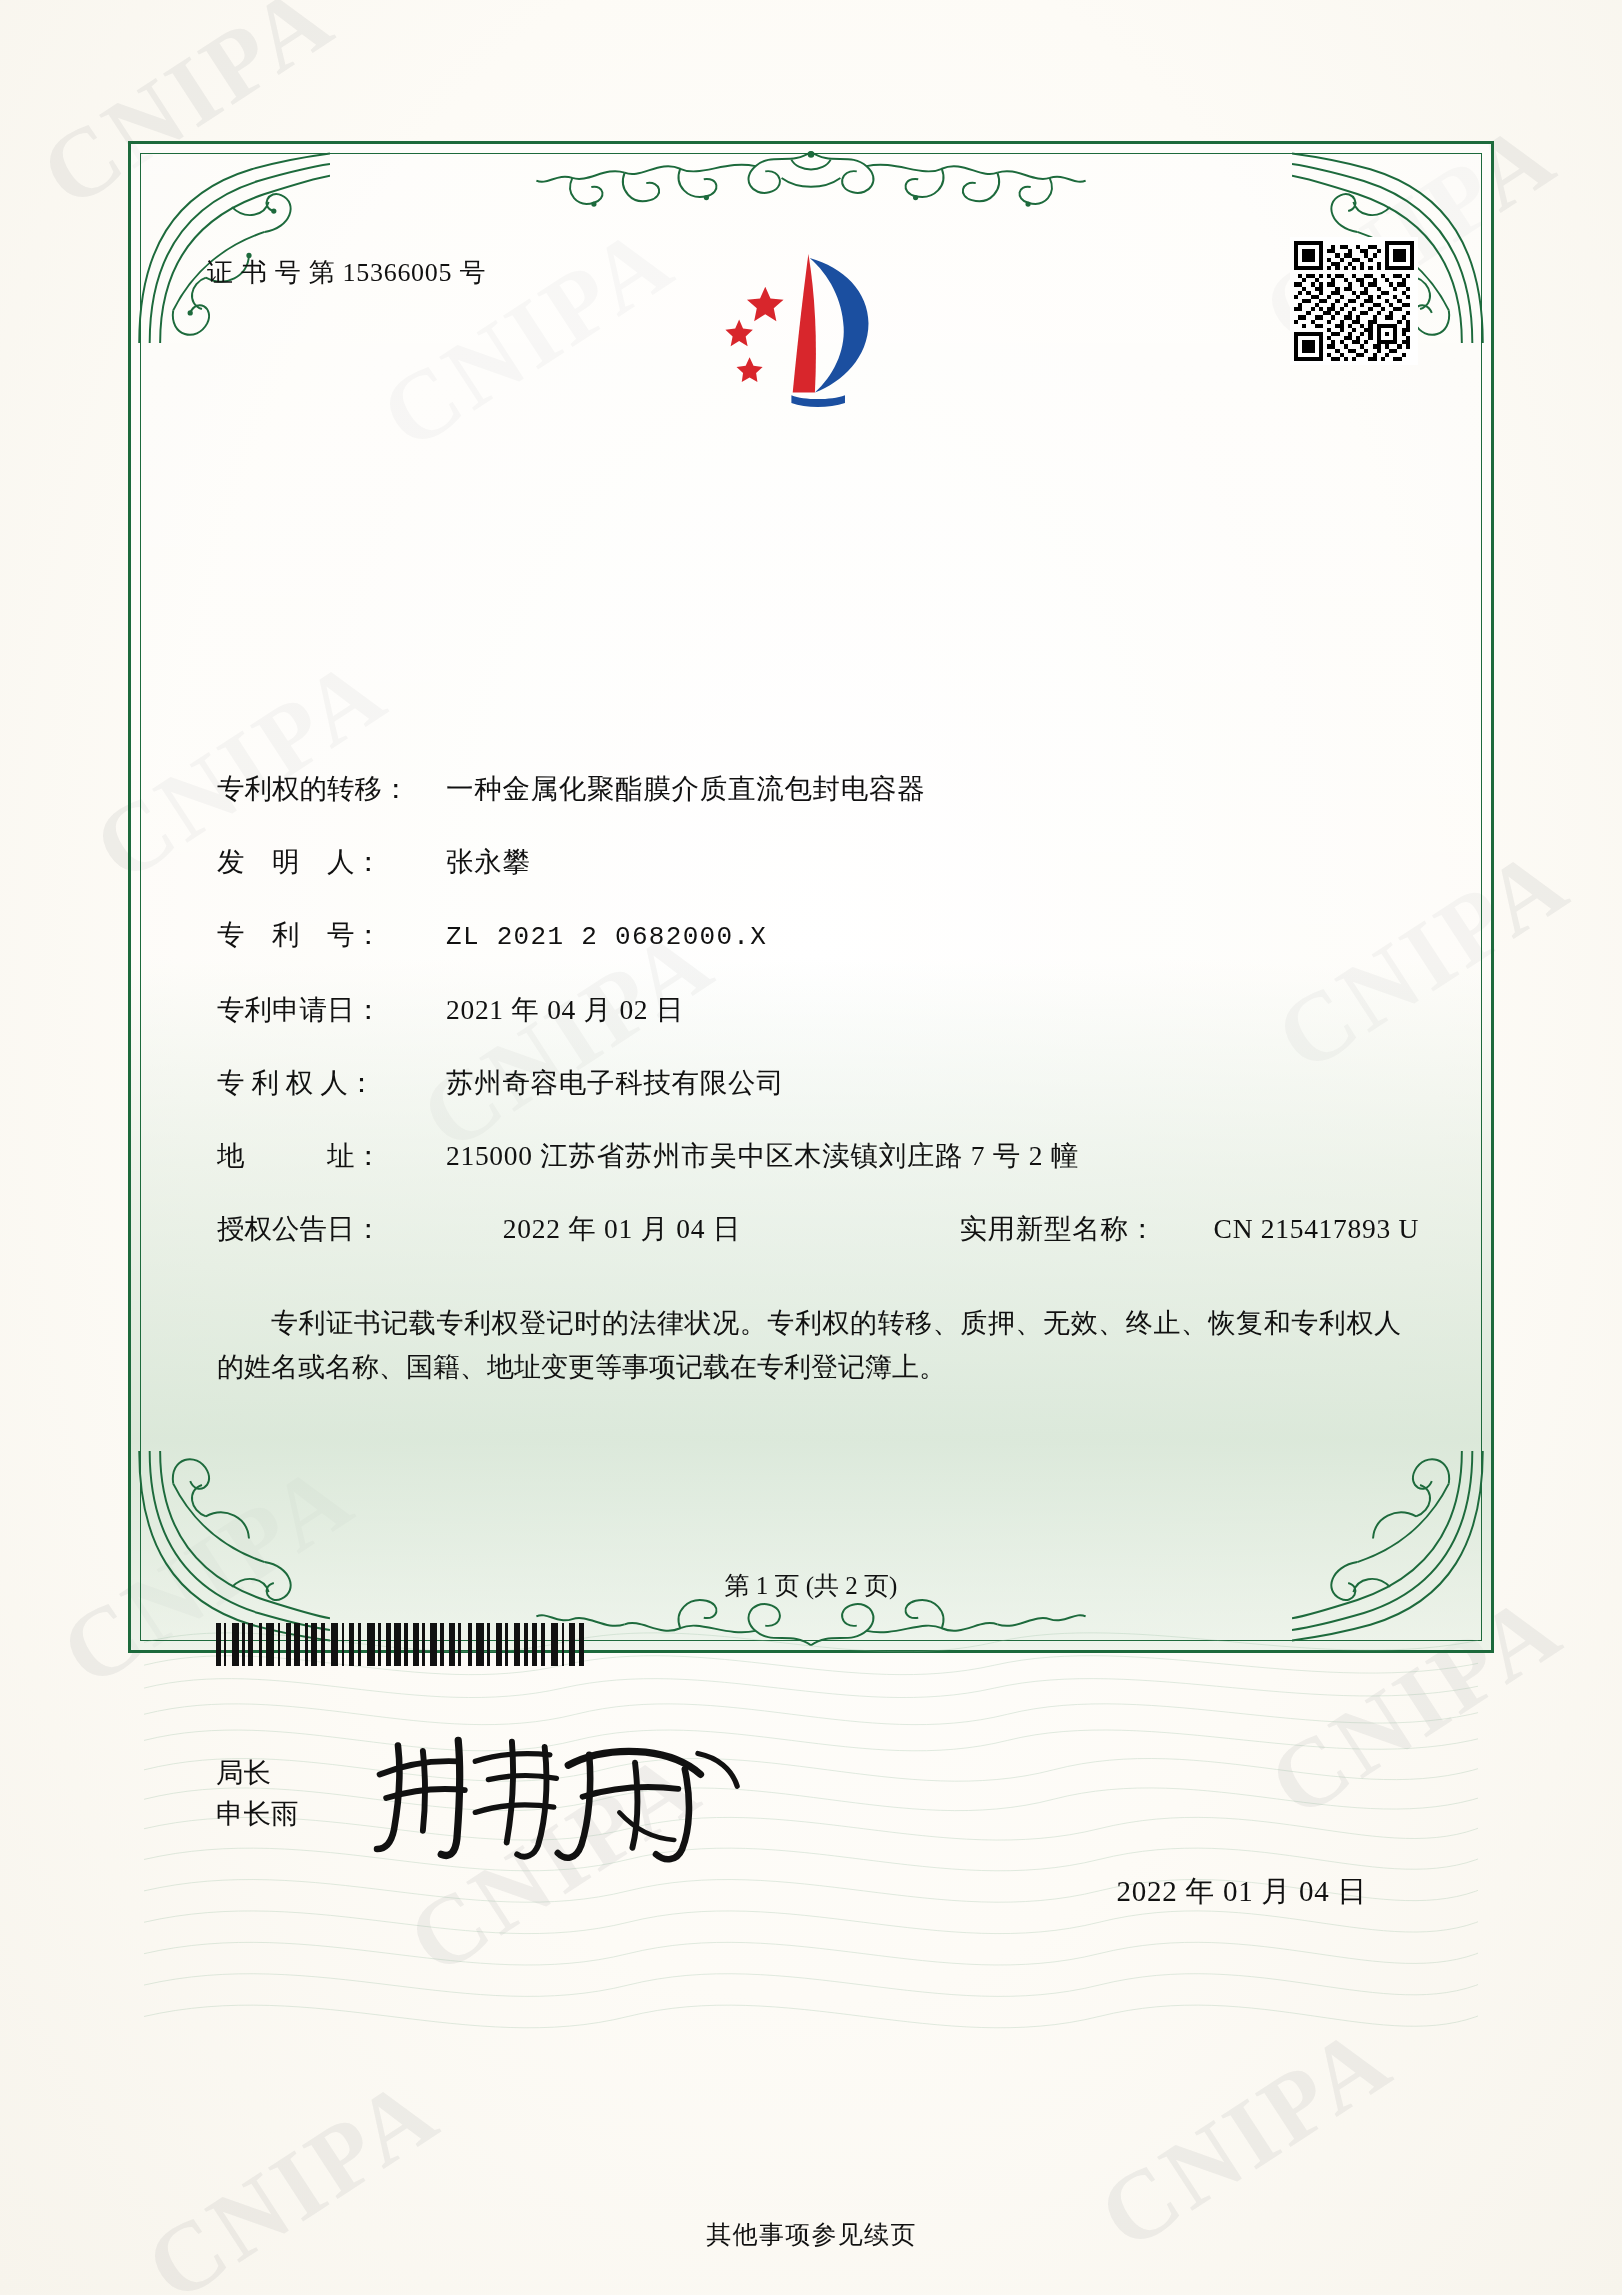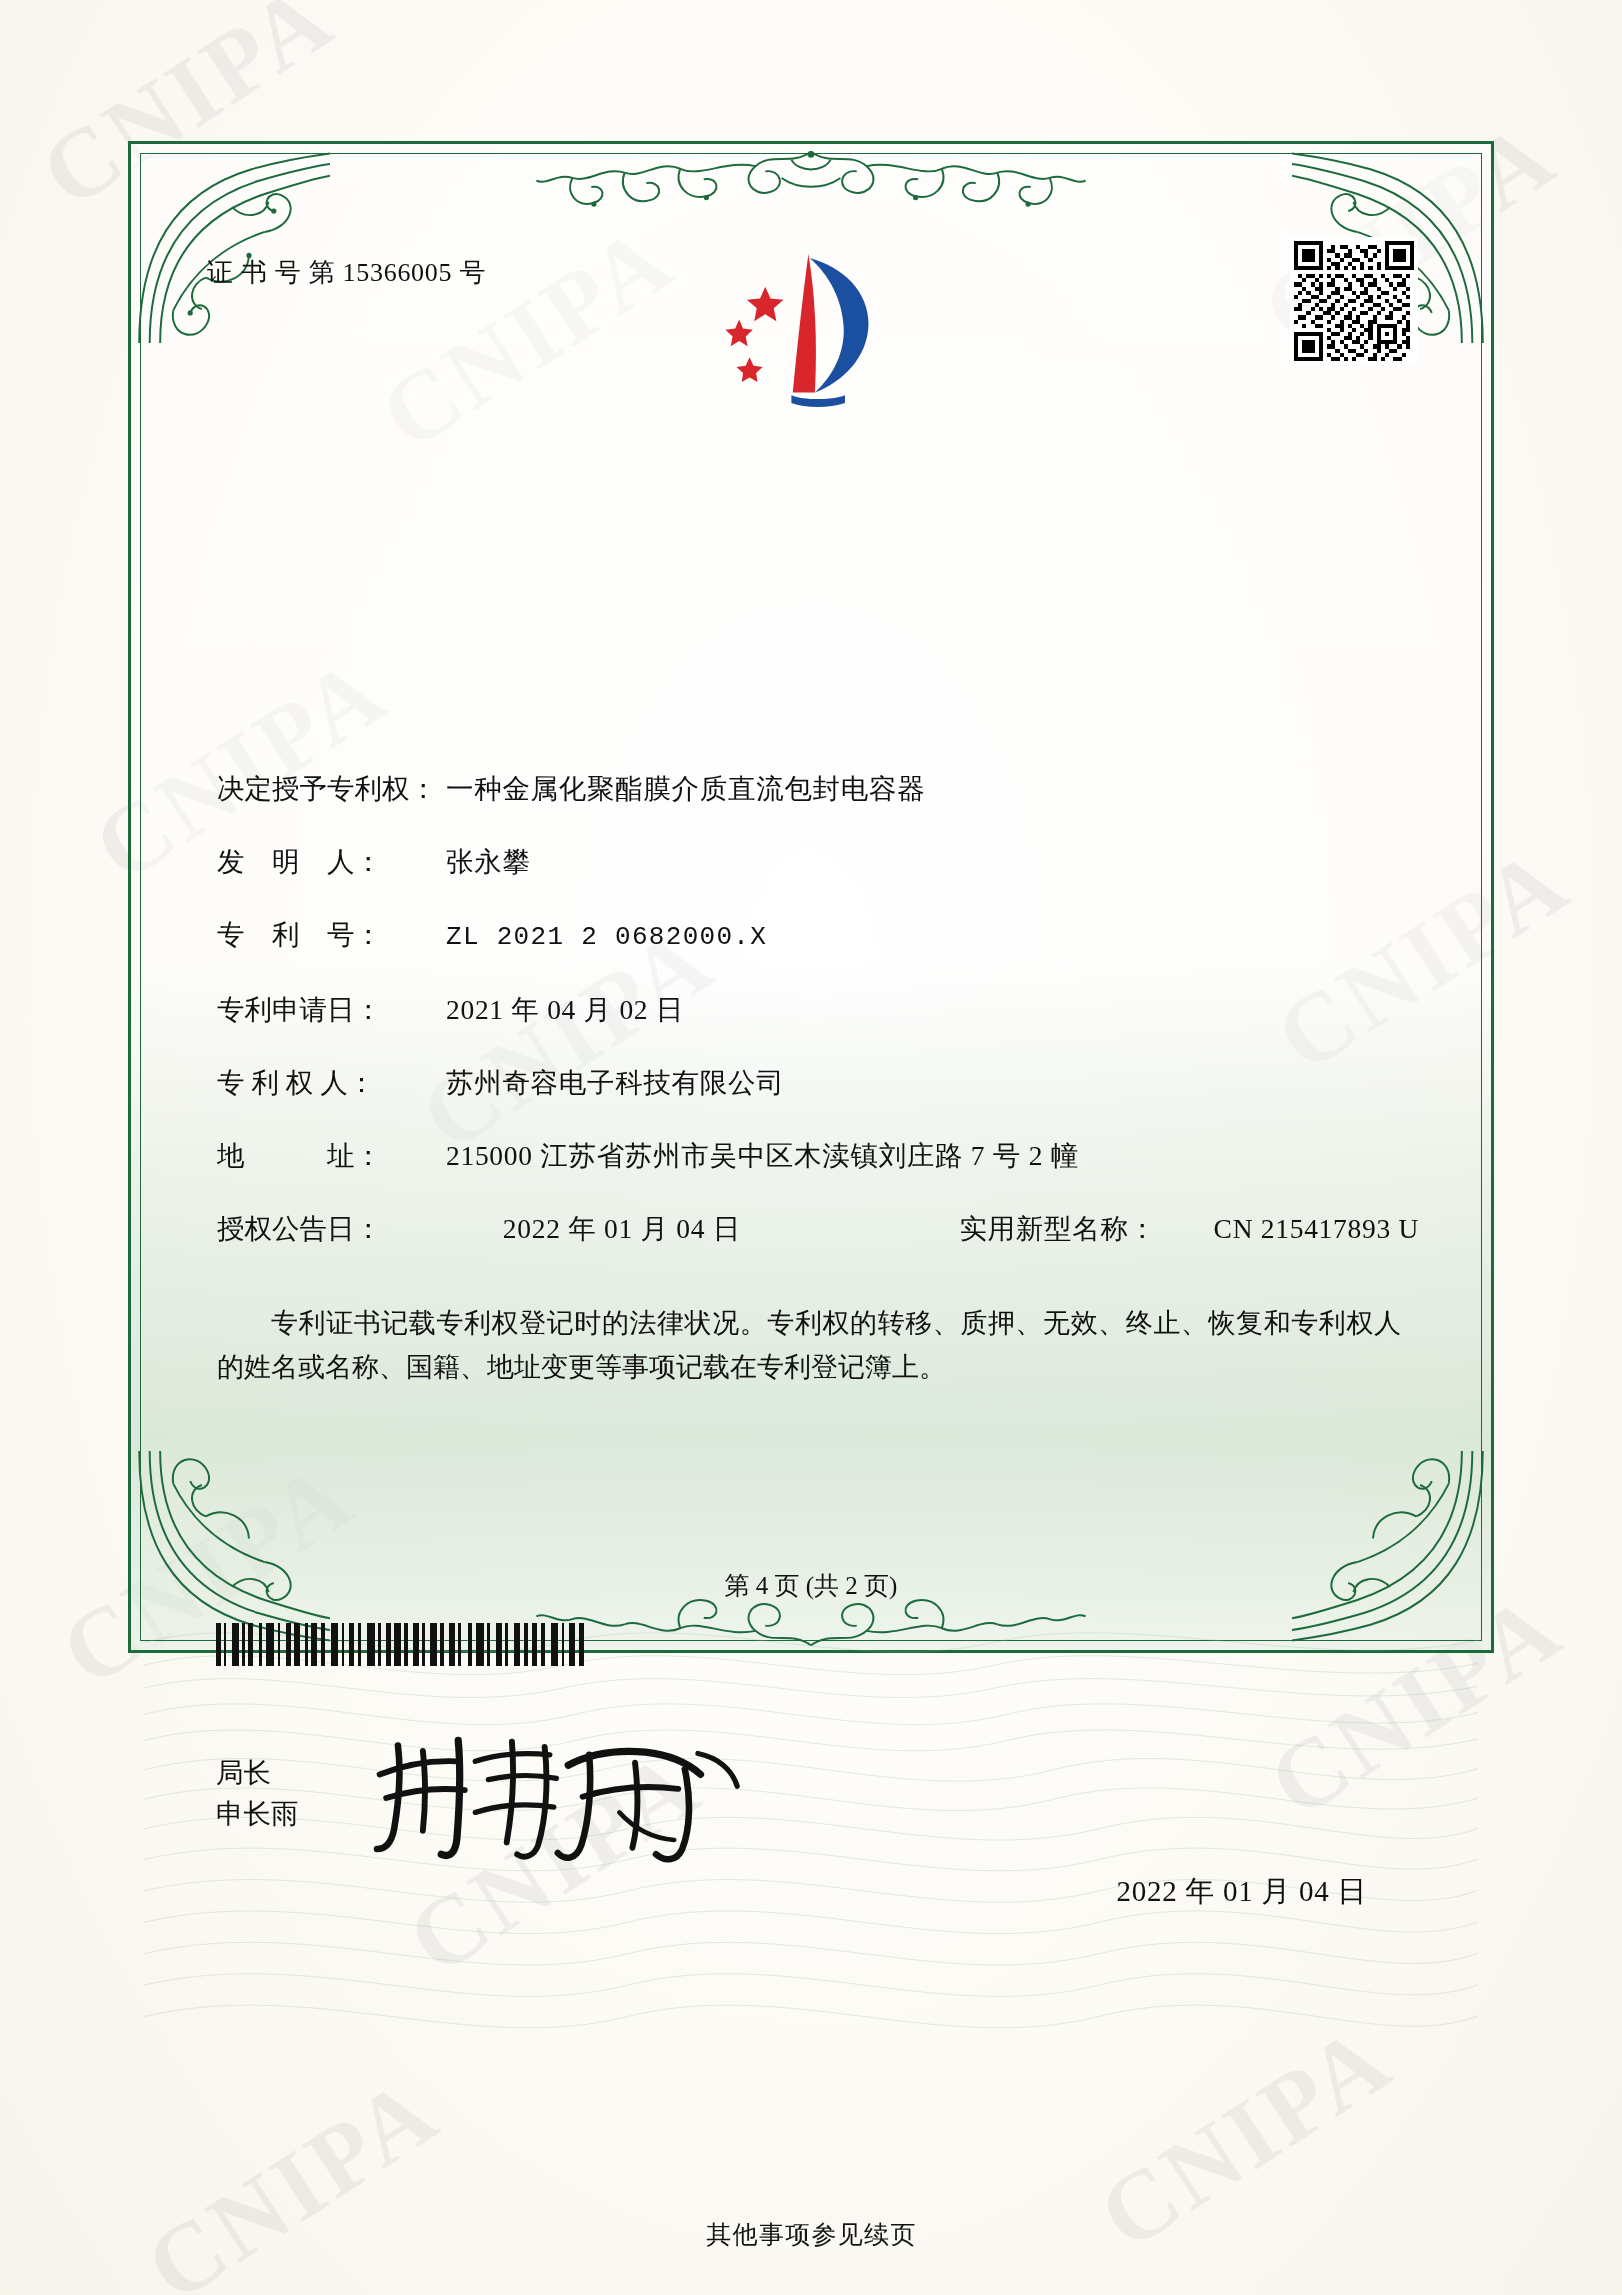--- a/index.html
+++ b/index.html
@@ -610,21 +610,21 @@
 
       <path d="M178,26 C230,40 268,78 268,126 C268,178 228,216 186,232 C214,206 232,170 230,132 C228,90 208,52 178,26 Z" fill="#1b4fa0"></path>
 
       <path d="M150,236 C170,244 210,244 232,236 L232,248 C208,256 172,256 150,248 Z" fill="#1b4fa0"></path>
     </svg>
   </div>
 
 
   <div class="fields">
     <div class="field-row">
-      <span class="field-label">决定授予专利权：</span>
+      <span class="field-label">专利权的转移：</span>
       <span class="field-value">一种金属化聚酯膜介质直流包封电容器</span>
     </div>
     <div class="field-row">
       <span class="field-label">发　明　人：</span>
       <span class="field-value">张永攀</span>
     </div>
     <div class="field-row">
       <span class="field-label">专　利　号：</span>
       <span class="field-value mono">ZL 2021 2 0682000.X</span>
     </div>
@@ -761,17 +761,17 @@
         <path d="M420,74 C426,126 424,172 416,204" stroke-width="9"></path>
         <path d="M496,84 C506,130 504,176 492,206 C484,224 466,226 452,214" stroke-width="10"></path>
         <path d="M396,150 C420,176 448,190 480,192" stroke-width="7"></path>
         <path d="M516,60 C546,66 568,84 576,110" stroke-width="8"></path>
       </g>
     </svg>
   </div>
 
   <div class="issue-date">2022 年 01 月 04 日</div>
 
-  <div class="page-num">第 4 页 (共 2 页)</div>
+  <div class="page-num">第 1 页 (共 2 页)</div>
 </div>
 
 <div class="foot-note">其他事项参见续页</div>
 
 
 </body></html>

